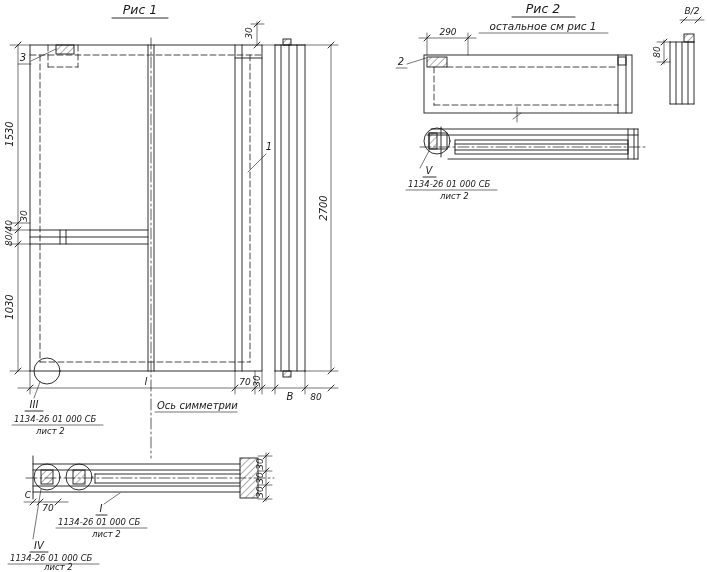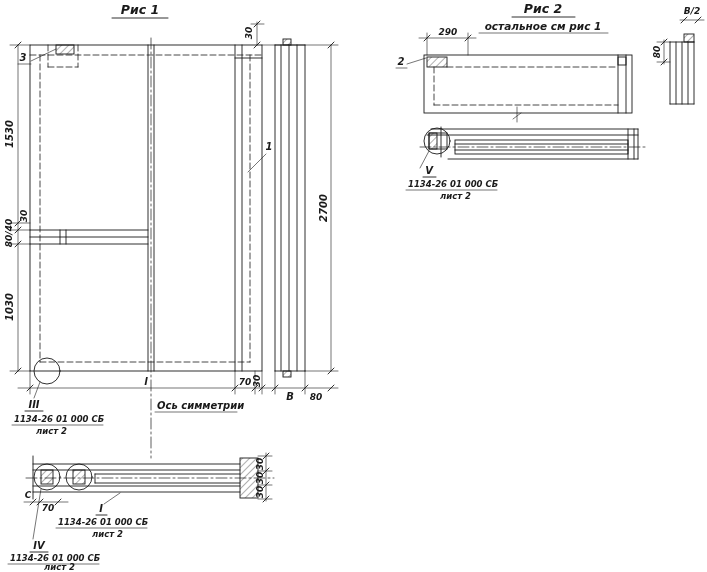--- a/index.html
+++ b/index.html
@@ -1,16 +1,16 @@
 <!DOCTYPE html>
 <html><head>
 <meta charset="utf-8">
 <style>
   html,body{margin:0;padding:0;background:#ffffff;}
-  .sheet{width:707px;height:572px;position:relative;background:#0ea5e9;overflow:hidden;font-weight:bold;}
+  .sheet{width:707px;height:572px;position:relative;background:#0ea5e9;overflow:hidden;}
   svg{display:block;}
   text{font-family:"DejaVu Sans",sans-serif;font-style:italic;fill:#1a1a1a;}
   .t8{font-size:8.5px;}
   .t9{font-size:9px;}
   .t10{font-size:10px;}
   .t11{font-size:10.5px;}
   .t12{font-size:12.5px;}
   .ln{stroke:#1a1a1a;stroke-width:0.9;fill:none;stroke-linecap:round;}
   .thin{stroke-width:0.6;}
   .dash{stroke-dasharray:6 3;stroke-width:0.8;}

